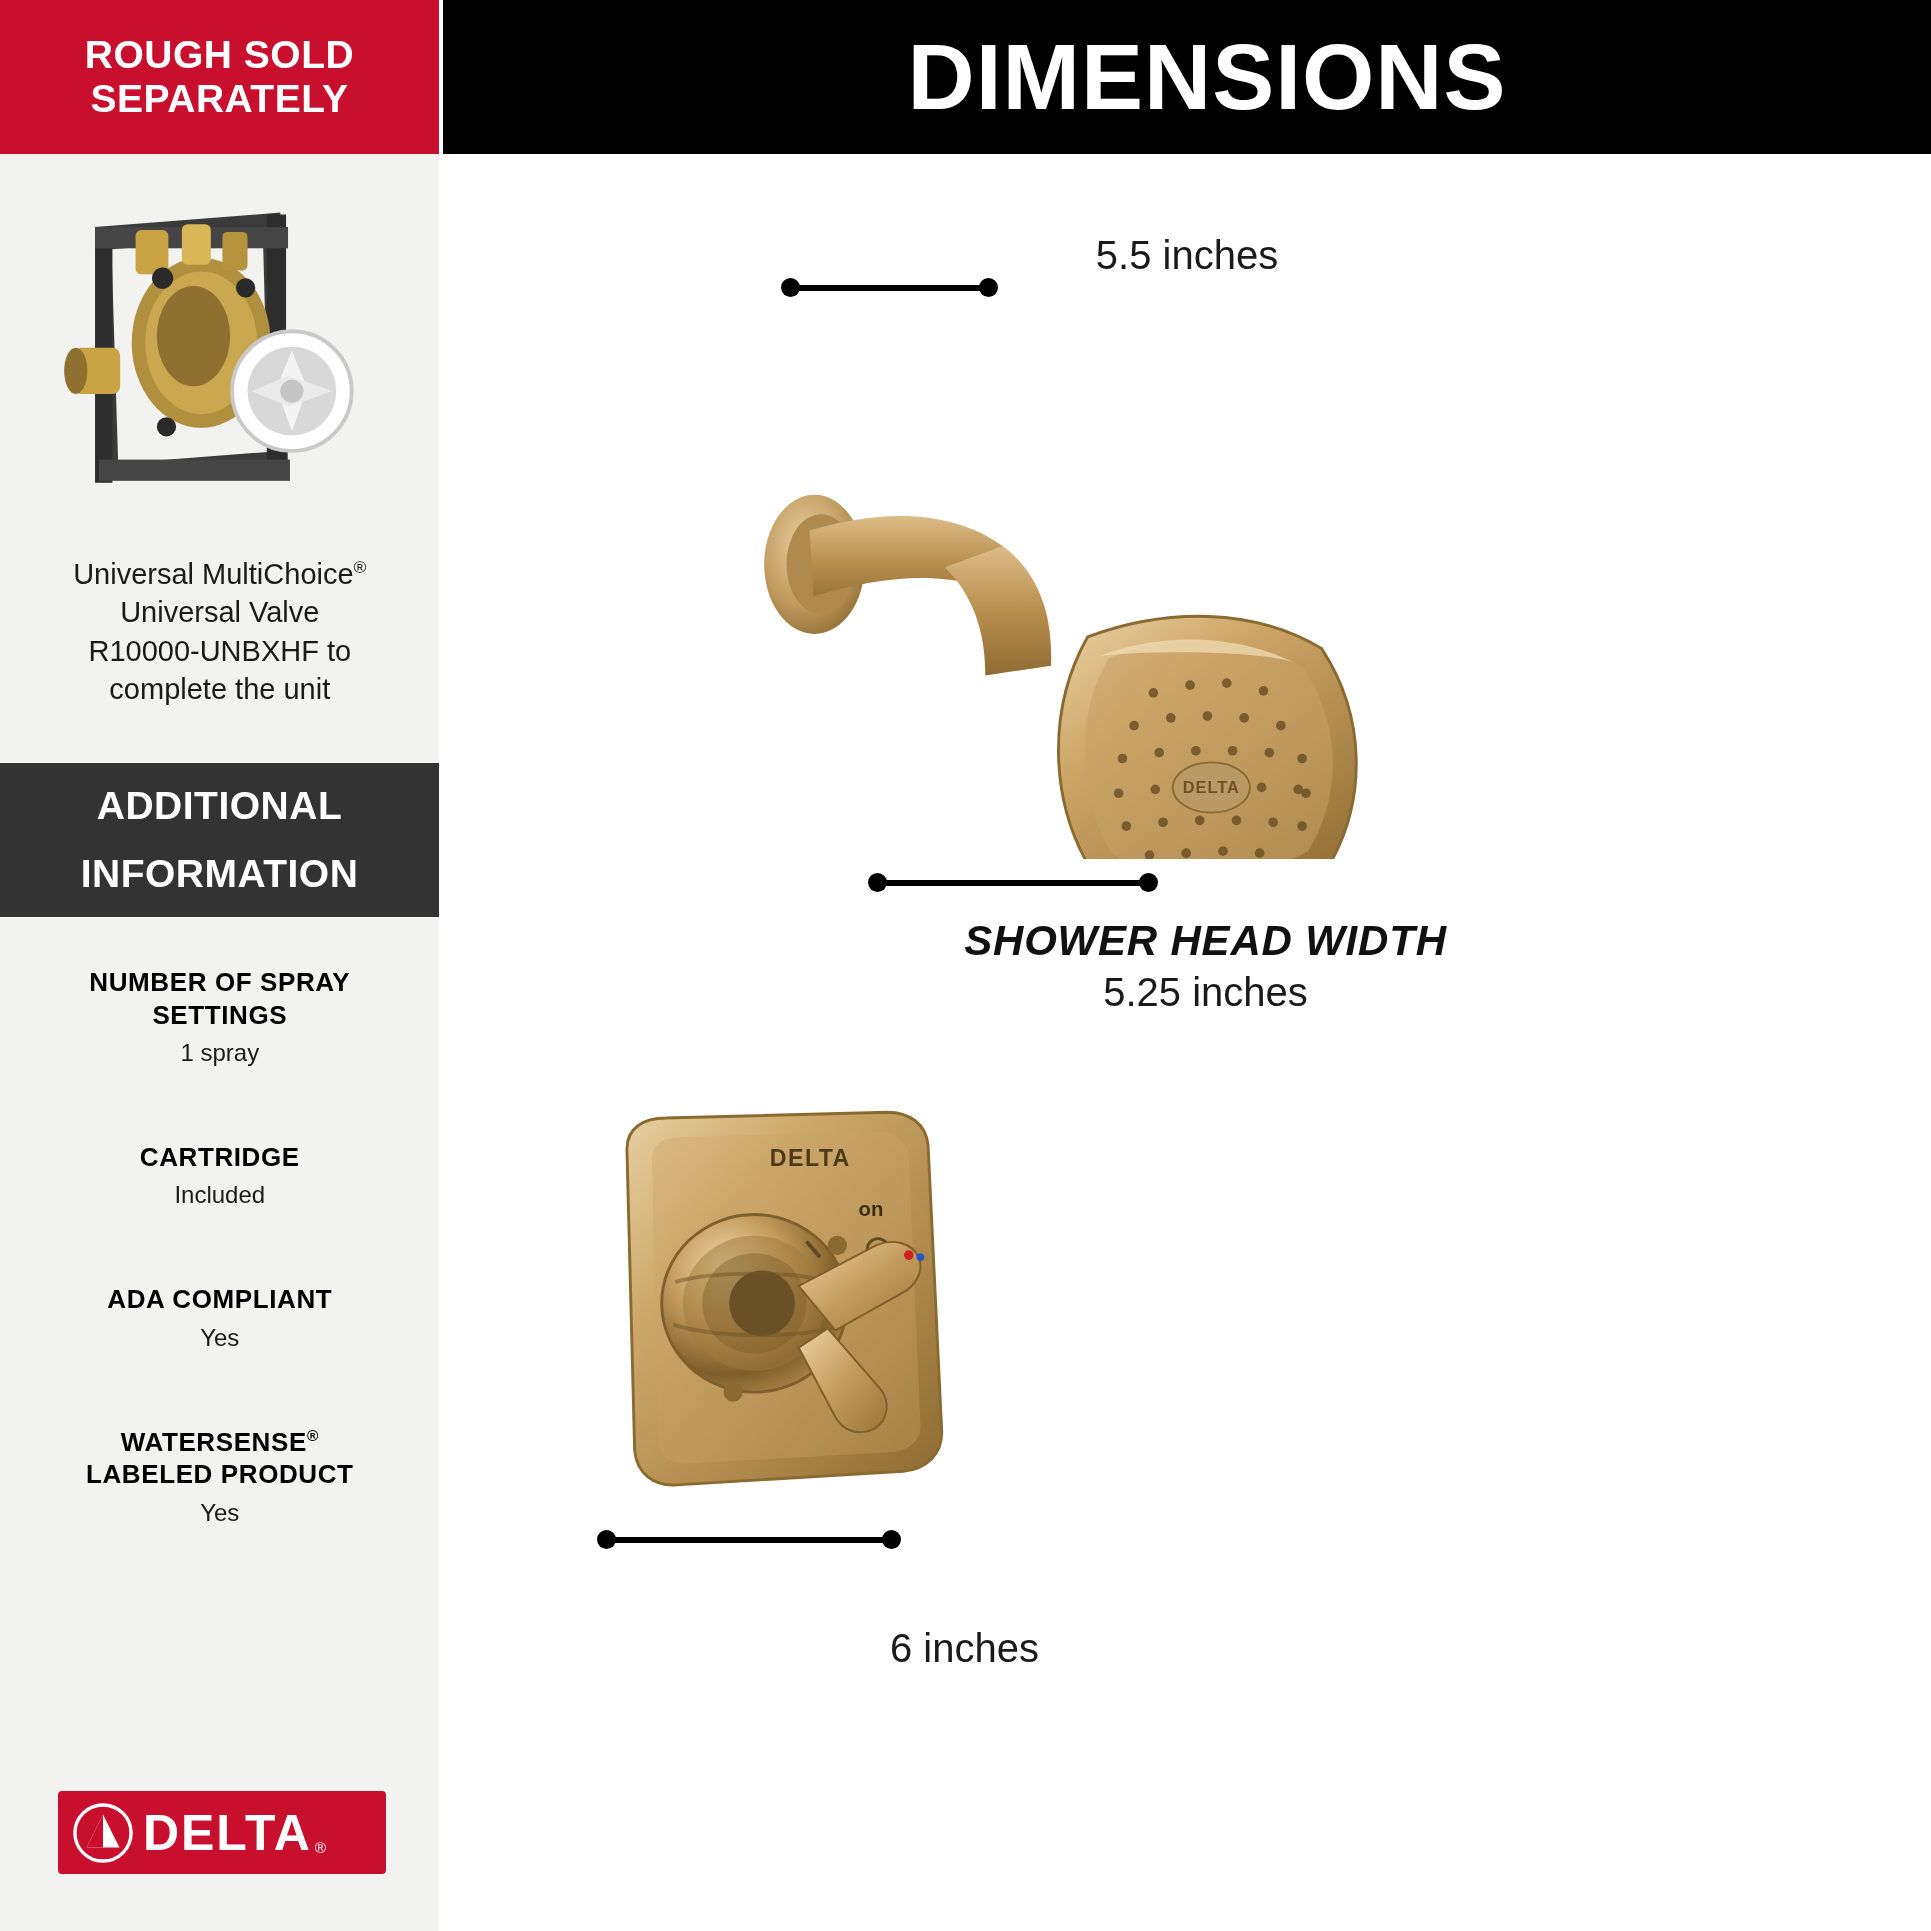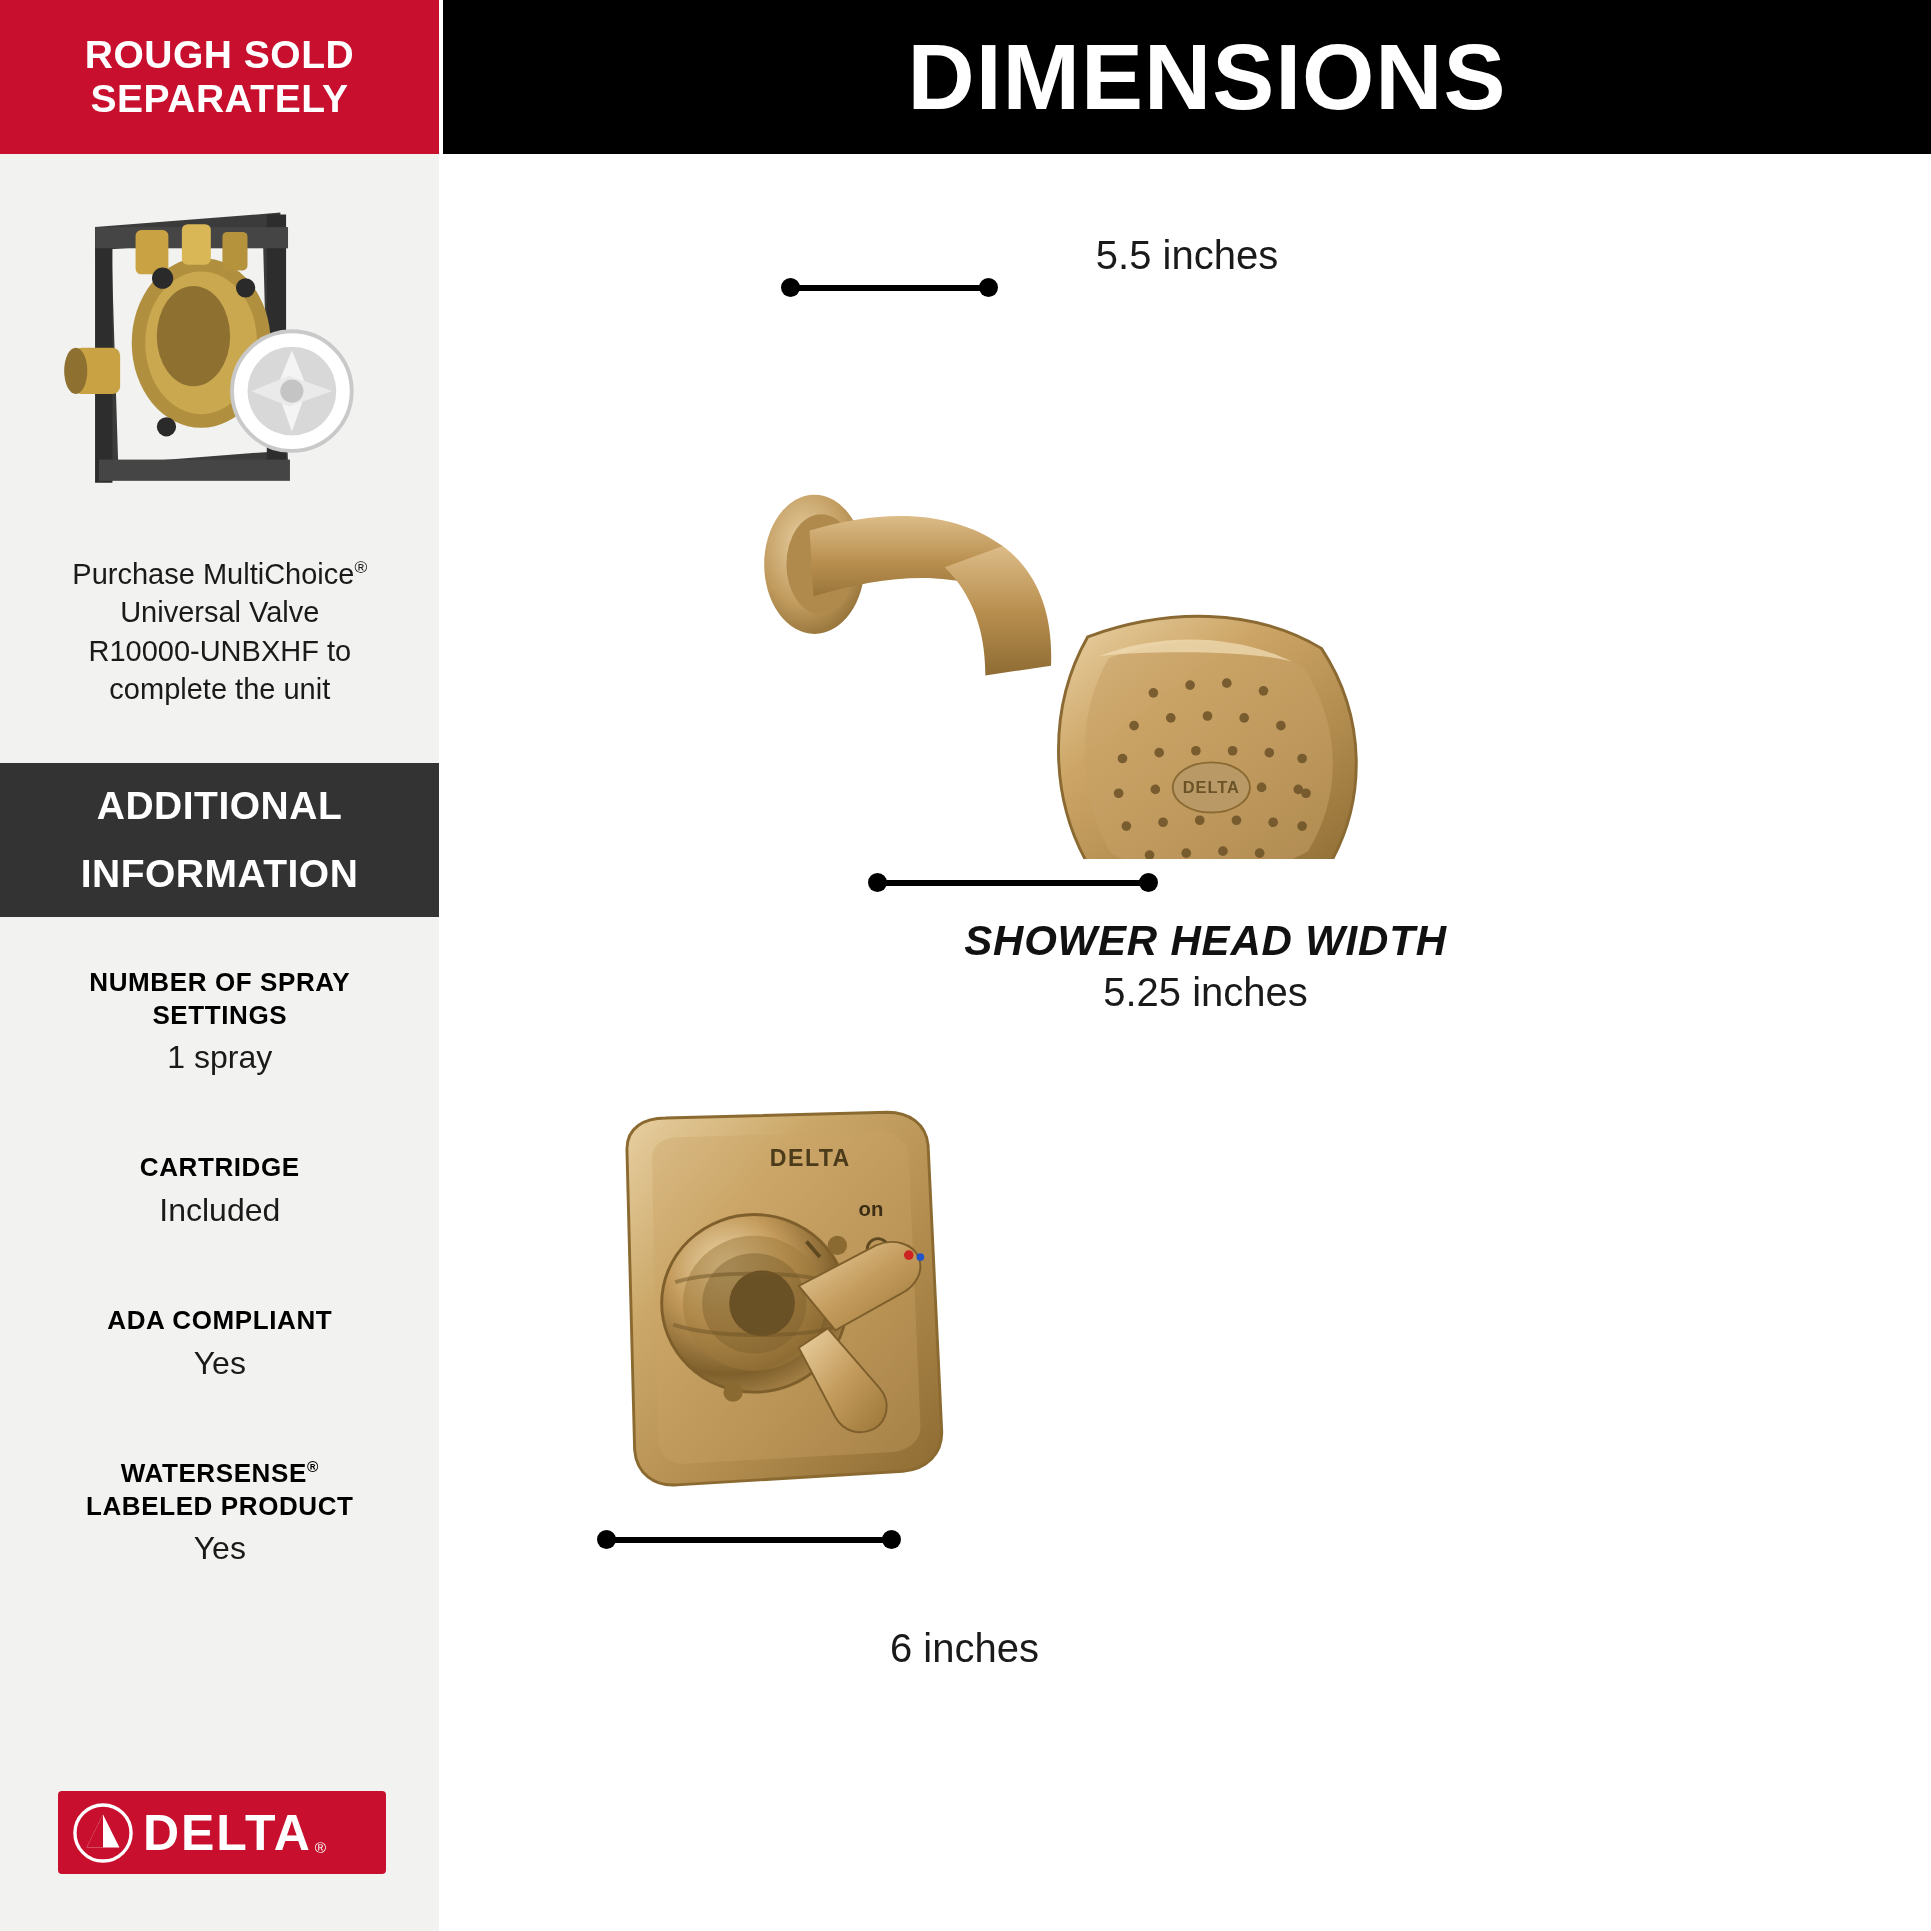--- a/index.html
+++ b/index.html
@@ -109,21 +109,21 @@
   }
   .spec-label {
     font-weight: bold;
     font-size: 26px;
     letter-spacing: 0.6px;
     line-height: 1.25;
     color: #000000;
   }
   .spec-label sup { font-size: 15.4px; vertical-align: super; }
   .spec-value {
-    font-size: 32px;
+    font-size: 24px;
     line-height: 1.3;
     color: #1a1a1a;
     margin-top: 5.8px;
   }
 
   
   .delta-logo {
     position: absolute;
     left: 58px;
     top: 1791px;
@@ -269,21 +269,21 @@
         <path d="M220 225 L259 209 L304 225 L259 241 Z" fill="#eaeaea"></path>
         <ellipse cx="262" cy="225" rx="12" ry="12" fill="#c4c4c4"></ellipse>
 
         <circle cx="128" cy="108" r="11" fill="#2a2a2a"></circle>
         <circle cx="214" cy="118" r="10" fill="#2a2a2a"></circle>
         <circle cx="132" cy="262" r="10" fill="#2a2a2a"></circle>
       </svg>
     </div>
 
     <div class="rough-caption">
-      <span>Purchase MultiChoice</span><sup>®</sup><br>
+      <span>Universal MultiChoice</span><sup>®</sup><br>
       <span>Universal Valve</span><br>
       <span>R10000-UNBXHF to</span><br>
       <span>complete the unit</span>
     </div>
 
     <div class="addl-banner">
       <span>ADDITIONAL</span>
       <span>INFORMATION</span>
     </div>
 

